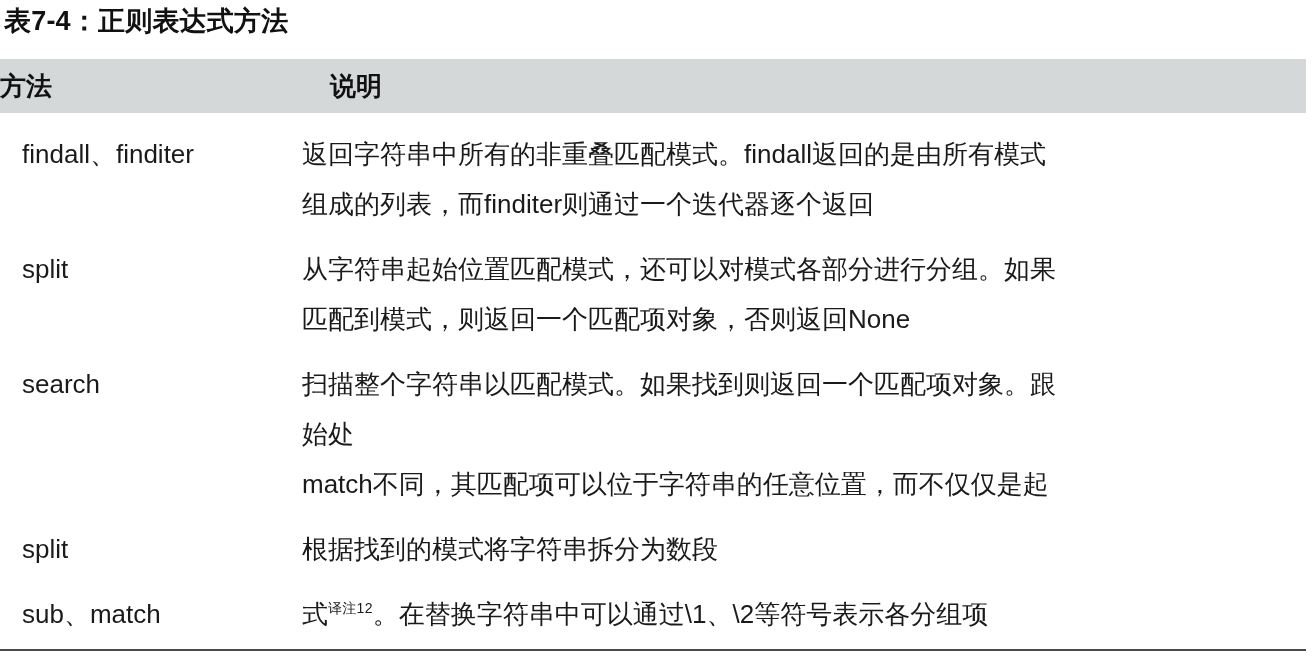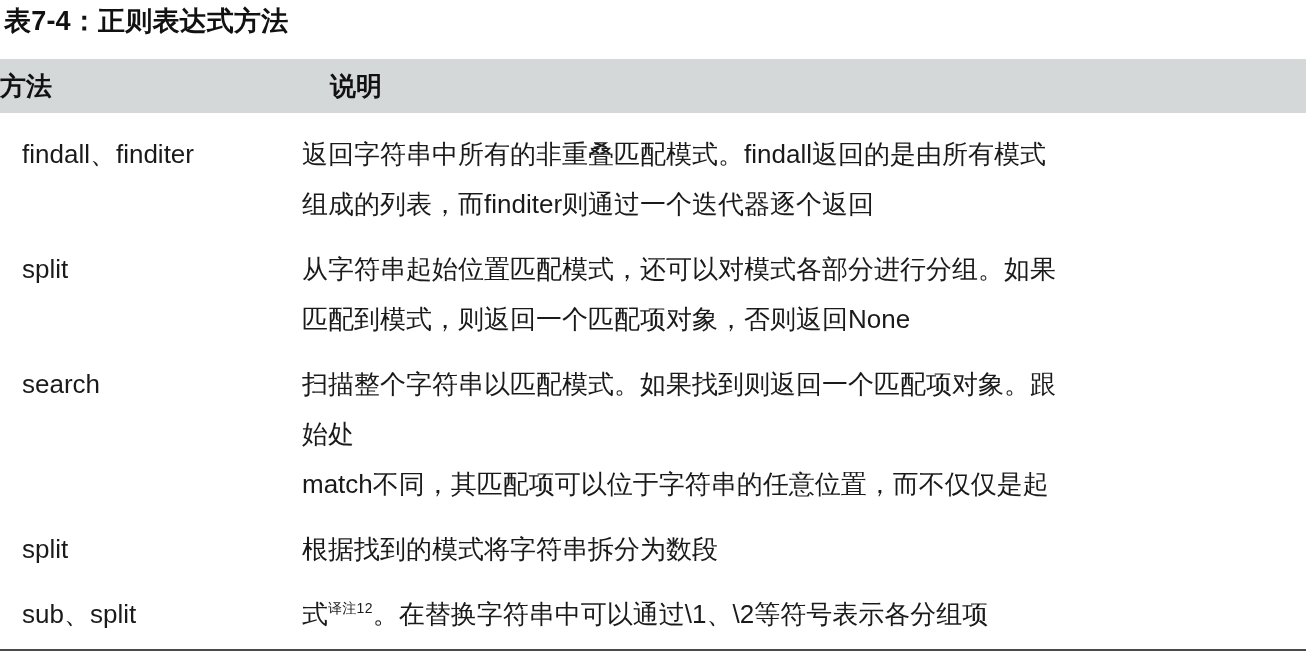--- a/index.html
+++ b/index.html
@@ -147,21 +147,21 @@
       </div>
 
       <div class="tr">
         <div class="td-method">split</div>
         <div class="td-desc">
           <span class="line">根据找到的模式将字符串拆分为数段</span>
         </div>
       </div>
 
       <div class="tr">
-        <div class="td-method">sub、split</div>
+        <div class="td-method">sub、match</div>
         <div class="td-desc">
           <span class="line"><span>式</span><sup class="footnote">译注12</sup><span>。在替换字符串中可以通过\1、\2等符号表示各分组项</span></span>
         </div>
       </div>
 
     </div>
   </div>
 </div>
 
 </body></html>

